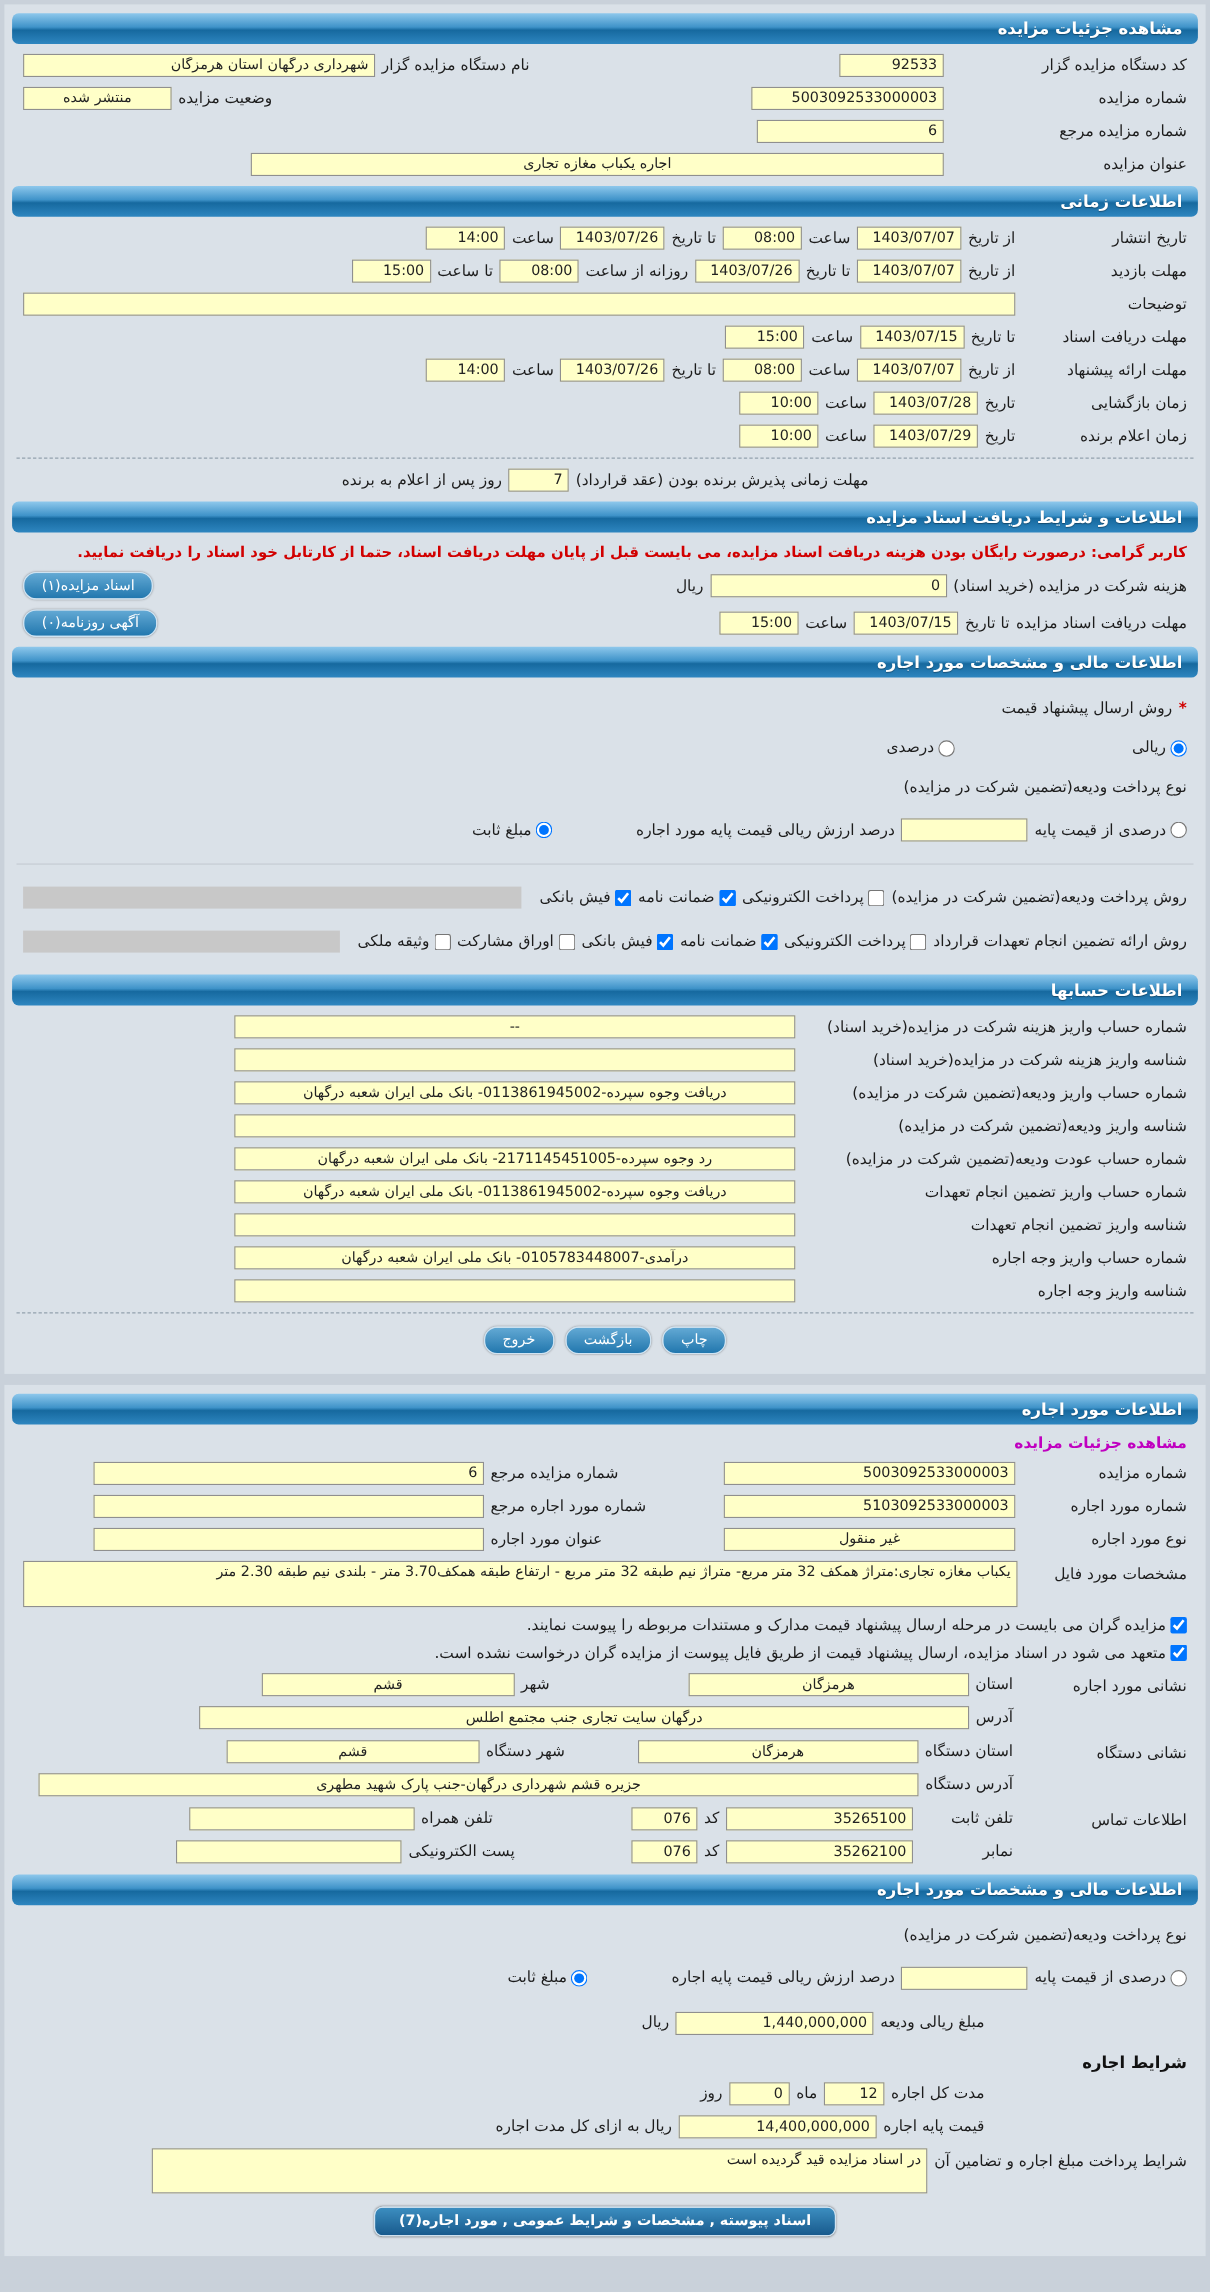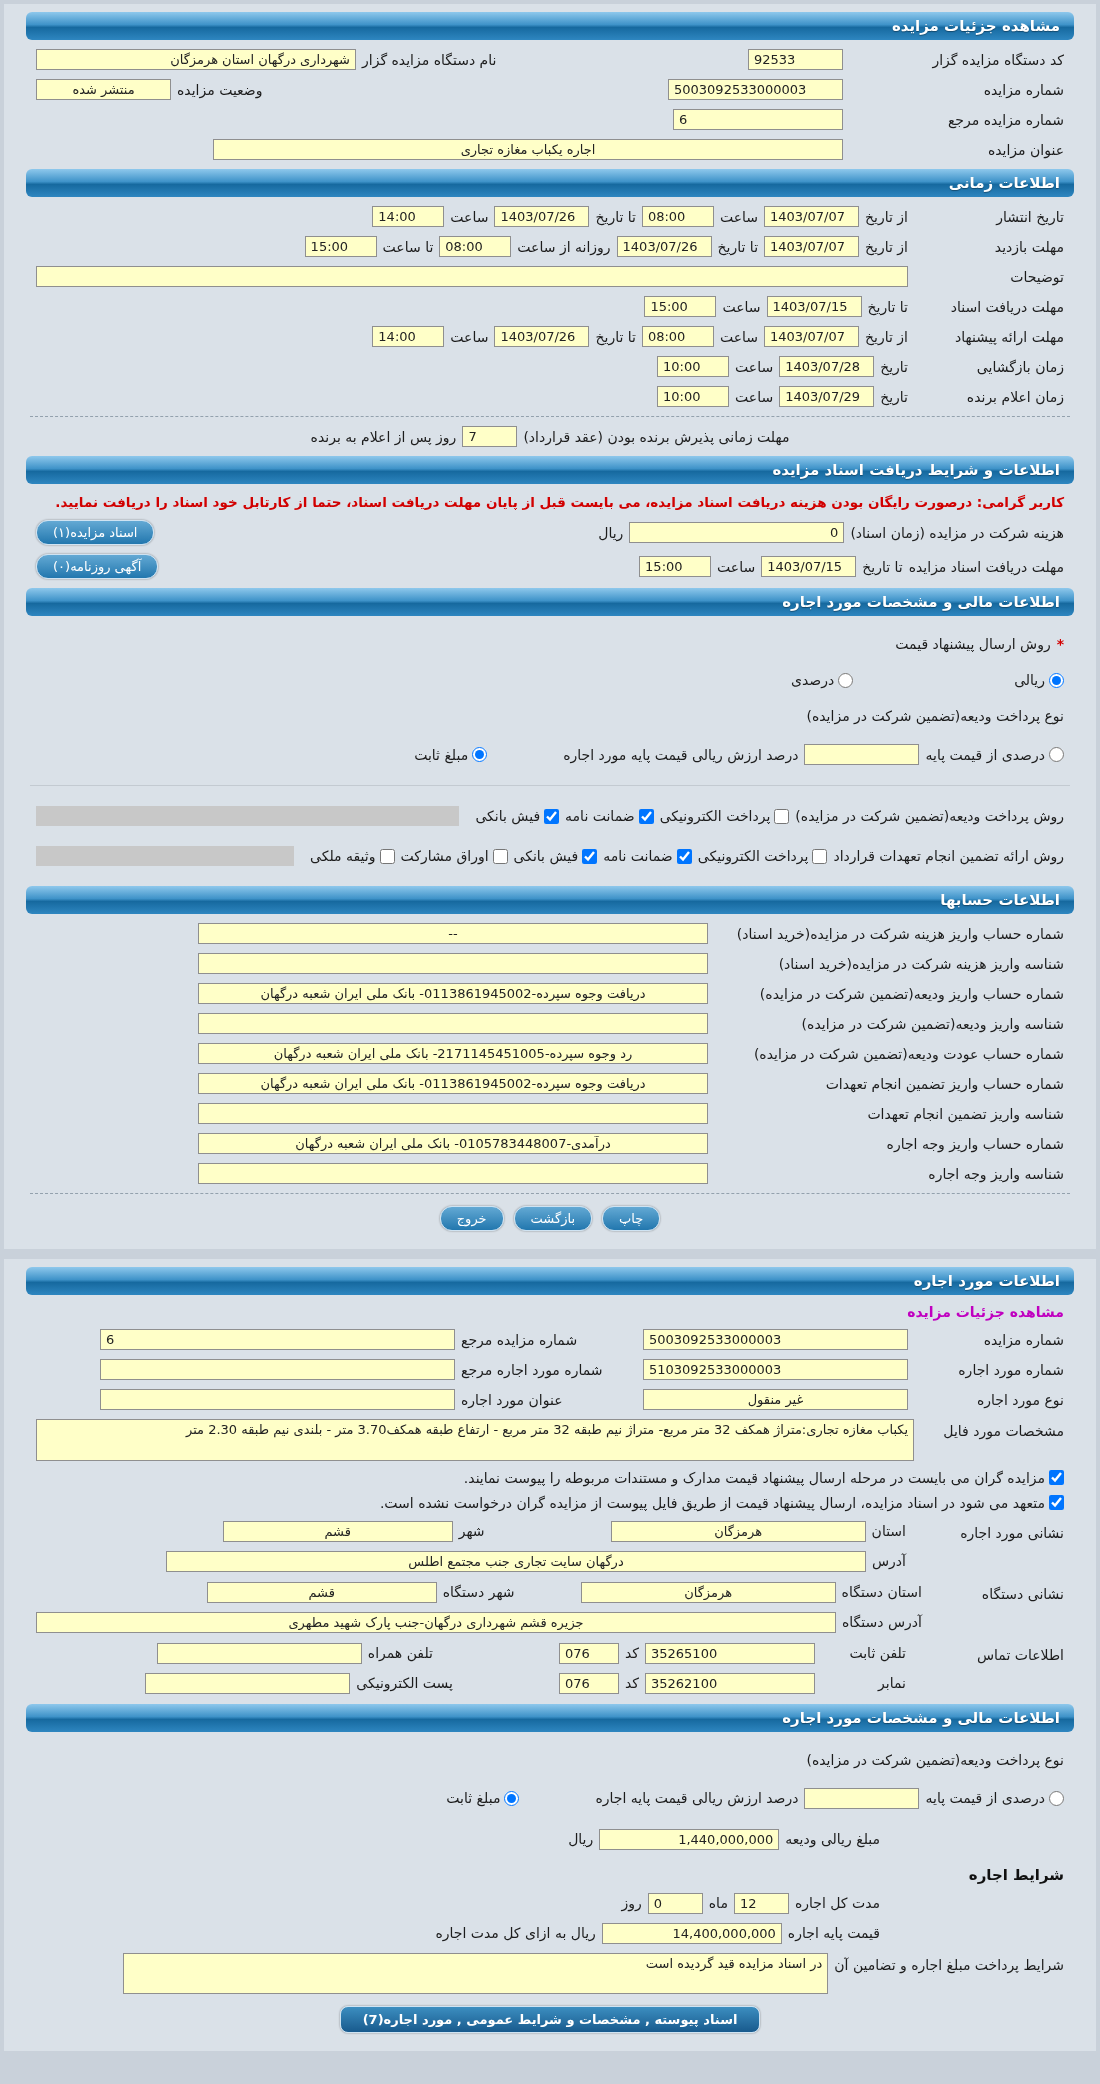--- a/index.html
+++ b/index.html
@@ -6,21 +6,21 @@
     --accent:#2e86c0; --accent-dark:#16699f; --field-bg:#ffffc8;
     --warning:#d10000; --link:#c000c0; --page-bg:#c9d1da; --panel-bg:#dae1e8;
   }
   *{box-sizing:border-box;}
   html,body{margin:0;padding:0;}
   body{
     width:1100px; min-height:2084px; background:var(--page-bg);
     direction:rtl; font-family:"DejaVu Sans","Liberation Sans",sans-serif;
     font-size:14px; color:#1c1c1c;
   }
-  .panel{background:var(--panel-bg); margin:4px 4px 10px; padding:2px 16px 12px;}
+  .panel{background:var(--panel-bg); margin:4px 4px 10px; padding:2px 1px 12px;}
   .bar{
     height:28px; line-height:28px; margin:6px 6px; padding:0 14px;
     border-radius:6px; color:#fff; font-weight:bold; font-size:15px;
     background:linear-gradient(to bottom,#8ec8ec 0%,#47a&#0; 0%,#8ec8ec 0%,#3f93c9 45%,#1d74ad 55%,#2a84bd 100%);
     background:linear-gradient(to bottom,#8ec8ec 0%,#3f93c9 45%,var(--accent-dark) 55%,var(--accent) 100%);
     text-shadow:0 1px 1px rgba(0,0,0,.35);
   }
   .row{display:flex; align-items:center; gap:6px; margin:9px 16px;}
   .row.airy{margin-top:20px; margin-bottom:20px;}
   .row.centered{justify-content:center;}
@@ -34,21 +34,21 @@
   .glbl{width:150px; padding-top:4px; white-space:nowrap;}
   .group{display:flex; align-items:flex-start; margin:10px 16px; gap:8px;}
   .gcontent{flex:1; display:flex; flex-direction:column; gap:9px;}
   .grow{display:flex; align-items:center; gap:6px;}
   input.f, textarea.f{
     background:var(--field-bg); border:1px solid #8f8f8f; height:21px;
     font-family:inherit; font-size:13px; padding:1px 5px; color:#222;
   }
   textarea.f{height:auto; resize:none; line-height:1.45;}
   .center{text-align:center;}
-  .num{direction:ltr; text-align:left;}
+  .num{direction:ltr; text-align:right;}
   .numr{direction:ltr; text-align:right;}
   .w55{width:55px}.w60{width:60px}.w72{width:72px}.w95{width:95px}.w115{width:115px}
   .w135{width:135px}.w170{width:170px}.w175{width:175px}.w180{width:180px}.w205{width:205px}
   .w215{width:215px}.w230{width:230px}.w255{width:255px}.w265{width:265px}.w320{width:320px}
   .w355{width:355px}.w510{width:510px}.w630{width:630px}.w700{width:700px}.w800{width:800px}
   .ta-spec{width:915px; height:56px;}
   .ta-terms{width:705px; height:58px;}
   .spacer{flex:1;}
   .pill{
     background:linear-gradient(#63a9d4,#2277ae); color:#fff;
@@ -177,21 +177,21 @@
     <span class="lbl">مهلت زمانی پذیرش برنده بودن (عقد قرارداد)</span>
     <input class="f w55 num" readonly="" value="7" style="">
     <span class="lbl">روز پس از اعلام به برنده</span>
   </div>
 
   <div class="bar">اطلاعات و شرایط دریافت اسناد مزایده</div>
 
   <div class="warn">کاربر گرامی: درصورت رایگان بودن هزینه دریافت اسناد مزایده، می بایست قبل از پایان مهلت دریافت اسناد، حتما از کارتابل خود اسناد را دریافت نمایید.</div>
 
   <div class="row">
-    <span class="lbl">هزینه شرکت در مزایده (زمان اسناد)</span>
+    <span class="lbl">هزینه شرکت در مزایده (خرید اسناد)</span>
     <input class="f w215 numr" readonly="" value="0" style="">
     <span class="lbl">ریال</span>
     <span class="spacer"></span>
     <button class="pill">اسناد مزایده(۱)</button>
   </div>
 
   <div class="row">
     <span class="lbl">مهلت دریافت اسناد مزایده</span>
     <span class="lbl">تا تاریخ</span>
     <input class="f w95 num" readonly="" value="1403/07/15" style="">

